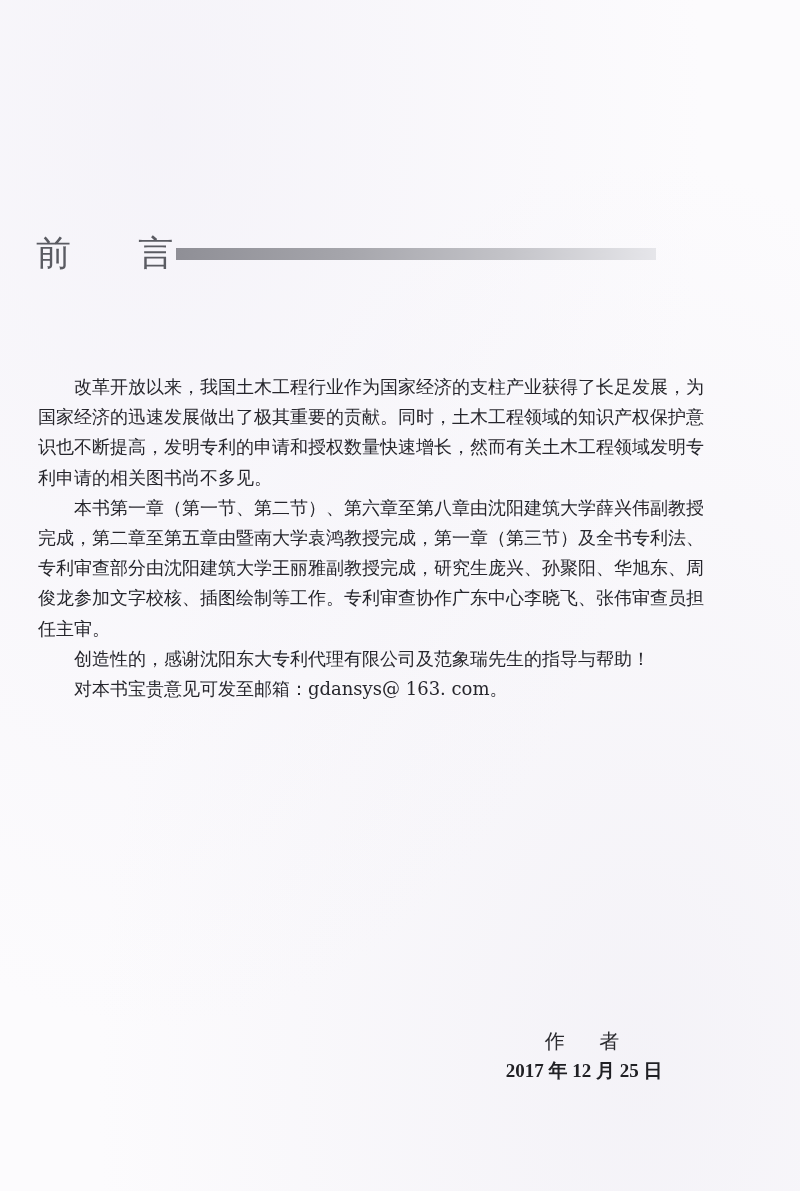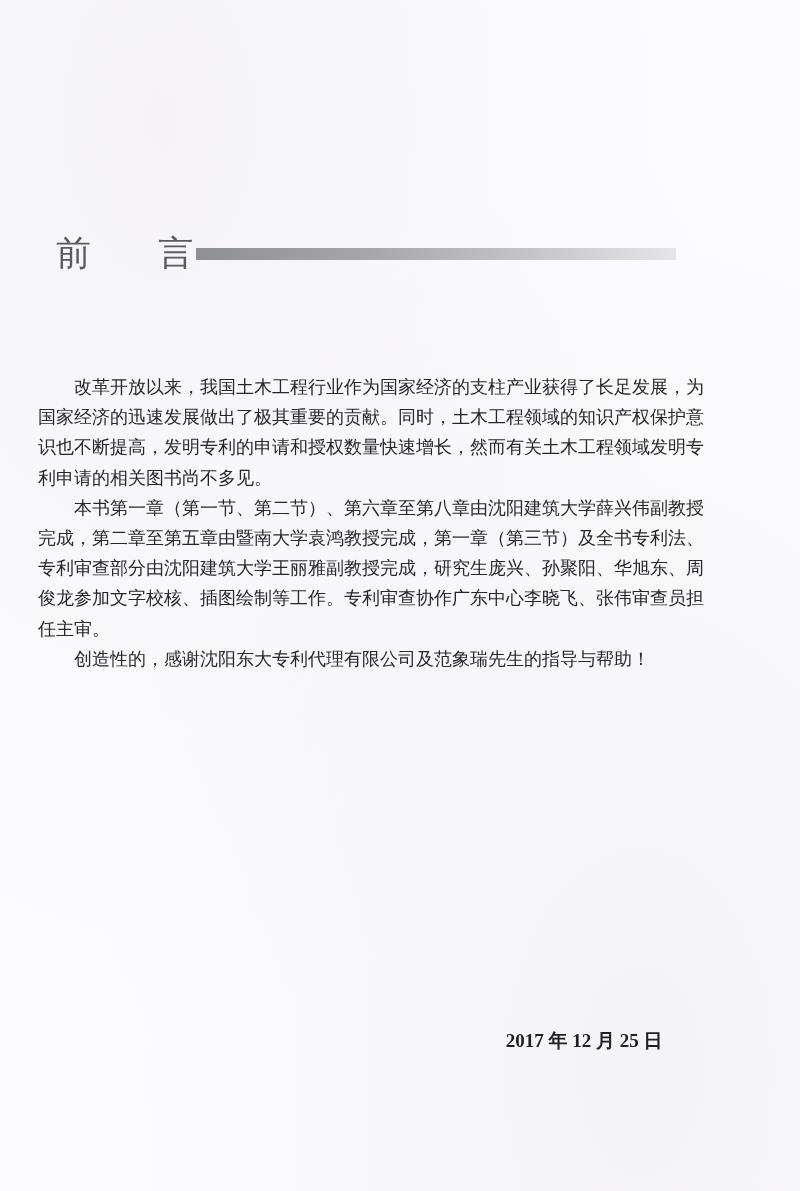--- a/index.html
+++ b/index.html
@@ -20,21 +20,21 @@
       left: 0; top: 0;
       width: 800px;
       height: 1191px;
       background:
         radial-gradient(ellipse at 20% 10%, rgba(240,238,246,0.6), rgba(255,255,255,0) 60%),
         radial-gradient(ellipse at 80% 90%, rgba(236,234,242,0.5), rgba(255,255,255,0) 60%),
         #fcfbfd;
     }
     .heading-row {
       position: absolute;
-      left: 56px;
+      left: 36px;
       top: 228px;
       height: 50px;
       display: flex;
       align-items: flex-end;
     }
     .heading-title {
       font-family: "DejaVu Sans", "Liberation Sans", sans-serif;
       font-size: 35px;
       color: #5a5b62;
       letter-spacing: 28px;
@@ -94,19 +94,21 @@
 
   <div class="heading-row">
     <span class="heading-title">前 言</span>
     <div class="heading-bar"></div>
   </div>
 
   <div class="body-text">
     <p>改革开放以来，我国土木工程行业作为国家经济的支柱产业获得了长足发展，为国家经济的迅速发展做出了极其重要的贡献。同时，土木工程领域的知识产权保护意识也不断提高，发明专利的申请和授权数量快速增长，然而有关土木工程领域发明专利申请的相关图书尚不多见。</p>
     <p>本书第一章（第一节、第二节）、第六章至第八章由沈阳建筑大学薛兴伟副教授完成，第二章至第五章由暨南大学袁鸿教授完成，第一章（第三节）及全书专利法、专利审查部分由沈阳建筑大学王丽雅副教授完成，研究生庞兴、孙聚阳、华旭东、周俊龙参加文字校核、插图绘制等工作。专利审查协作广东中心李晓飞、张伟审查员担任主审。</p>
     <p>创造性的，感谢沈阳东大专利代理有限公司及范象瑞先生的指导与帮助！</p>
+    <p>对本书宝贵意见可发至邮箱：gdansys@ 163. com。</p>
   </div>
 
   <div class="signature">
+    <div class="sig-author">作 者</div>
     <div class="sig-date">2017 年 12 月 25 日</div>
   </div>
 
 </div>
 
 </body></html>

